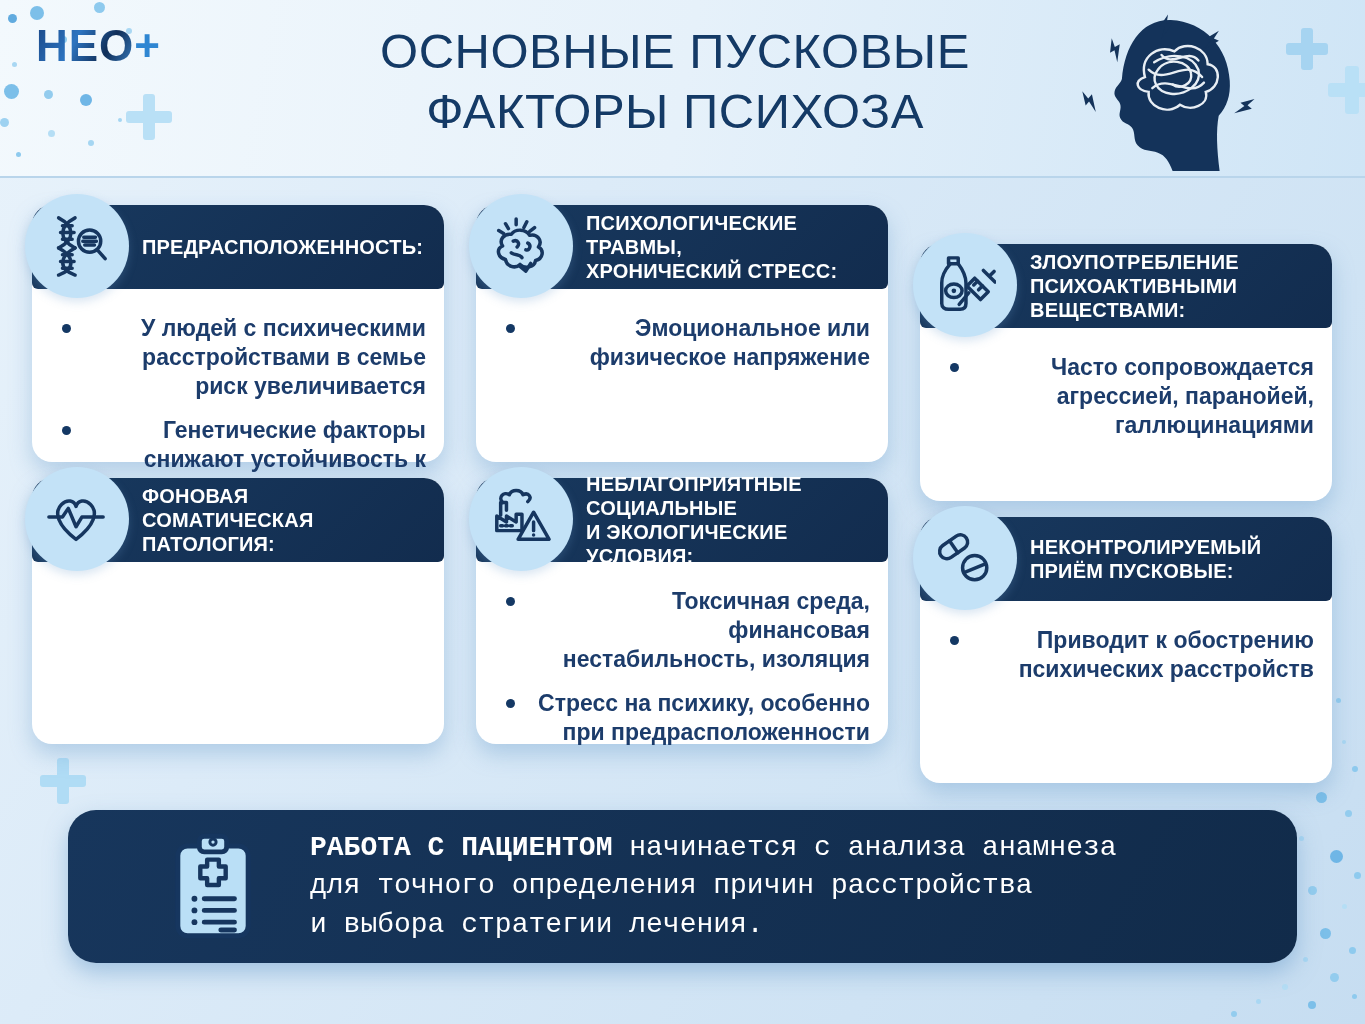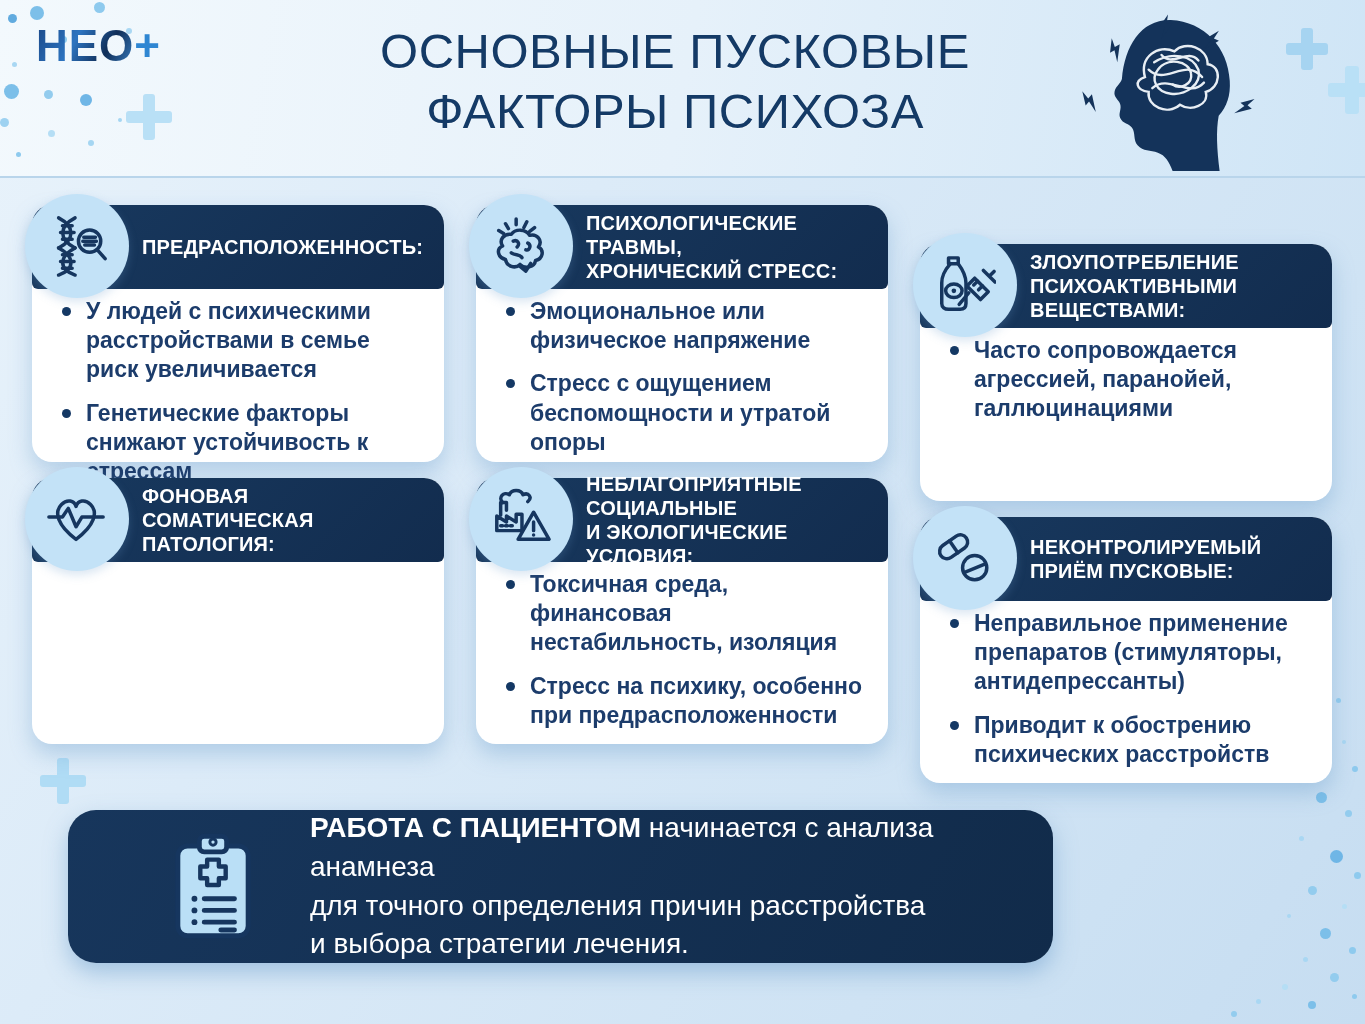--- a/index.html
+++ b/index.html
@@ -51,36 +51,36 @@
   .card-title{
     color:#ffffff; font-weight:700; font-size:20px; line-height:1.2;
     letter-spacing:.2px; white-space:pre-line;
   }
   .icon-circle{
     position:absolute; left:-7px; top:-11px; width:104px; height:104px;
     border-radius:50%; background:#c3e2f7;
     display:flex; align-items:center; justify-content:center; z-index:3;
     box-shadow:0 4px 10px rgba(107,157,203,.25);
   }
-  .card-body{flex:1; padding:8px 18px 10px 24px;}
+  .card-body{flex:1; padding:25px 18px 10px 24px;text-align:right;}
   .bullets{list-style:none; margin:0; padding:0;}
   .bullets li{
     position:relative; padding-left:30px; margin-bottom:14px;
     font-size:23px; line-height:1.27; font-weight:700; color:#1c3c6b;
   }
   .bullets li::before{
     content:""; position:absolute; left:6px; top:10px; width:9px; height:9px;
     border-radius:50%; background:#143864;
   }
   
   .banner{
-    position:absolute; left:68px; top:810px; width:985px; height:153px;
+    position:absolute; left:68px; top:810px; width:1229px; height:153px;
     background:linear-gradient(120deg,#17365c 0%,#112b4a 100%);
     border-radius:28px; box-shadow:0 10px 22px rgba(107,157,203,.5);
-    display:flex; align-items:center; z-index:2;
+    display:flex; align-items:center; z-index:2;font-family:Liberation Mono, monospace;
   }
   .banner-icon{flex:none; margin-left:104px; width:82px; height:110px;}
   .banner-text{
     margin-left:56px; color:#ffffff; font-size:28px; line-height:1.38;
     white-space:pre-line;
   }
   .banner-lead{font-weight:800;}
   svg .st{fill:none; stroke:#16365f; stroke-width:3.6; stroke-linecap:round; stroke-linejoin:round;}
   svg .fl{fill:#16365f; stroke:none;}
 </style>
@@ -195,21 +195,20 @@
             <path d="M42 50 L37 58 L31 53"></path>
           </g>
         </svg>
       </div>
       <div class="card-title">ПСИХОЛОГИЧЕСКИЕ ТРАВМЫ,
 ХРОНИЧЕСКИЙ СТРЕСС:</div>
     </div>
     <div class="card-body">
       <ul class="bullets">
         <li>Эмоциональное или физическое напряжение</li>
-        <li>Стресс с ощущением беспомощности и утратой опоры</li>
       </ul>
     </div>
   </div>
 
   <div class="card row1 col3">
     <div class="card-head">
       <div class="icon-circle">
         <svg width="62" height="62" viewBox="0 0 64 64">
           <g class="st">
             <path d="M15 4 H25 V10 H15 Z"></path>
@@ -289,21 +288,20 @@
             <circle cx="42" cy="42" r="12.5"></circle>
             <path d="M31 47 L53 38"></path>
           </g>
         </svg>
       </div>
       <div class="card-title">НЕКОНТРОЛИРУЕМЫЙ
 ПРИЁМ ПУСКОВЫЕ:</div>
     </div>
     <div class="card-body">
       <ul class="bullets">
-        <li>Неправильное применение препаратов (стимуляторы, антидепрессанты)</li>
         <li>Приводит к обострению психических расстройств</li>
       </ul>
     </div>
   </div>
 
   <div class="banner">
     <svg class="banner-icon" viewBox="0 0 84 112">
       <g fill="#badff6" stroke="#16365f" stroke-width="5" stroke-linejoin="round" stroke-linecap="round">
         <rect x="6" y="14" width="72" height="92" rx="10"></rect>
         <rect x="28" y="4" width="28" height="16" rx="5"></rect>

